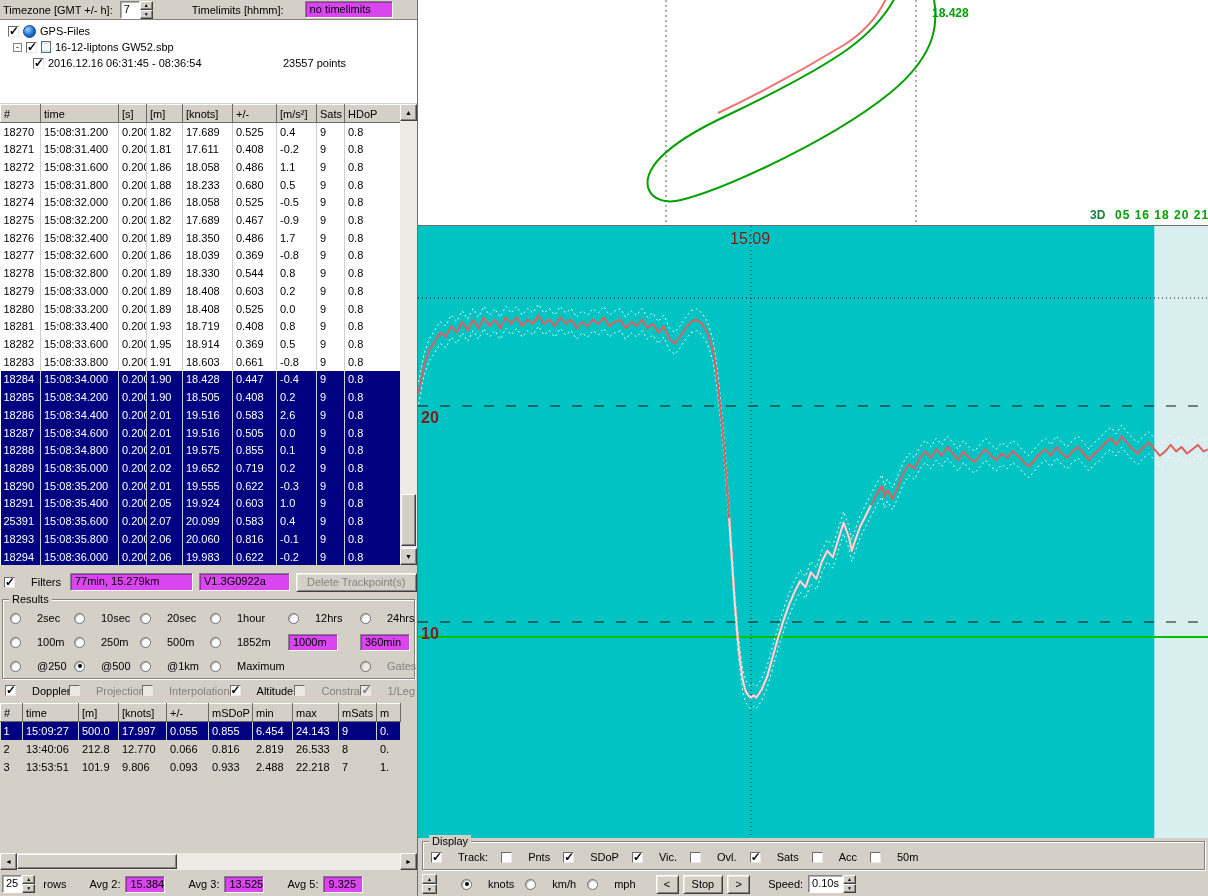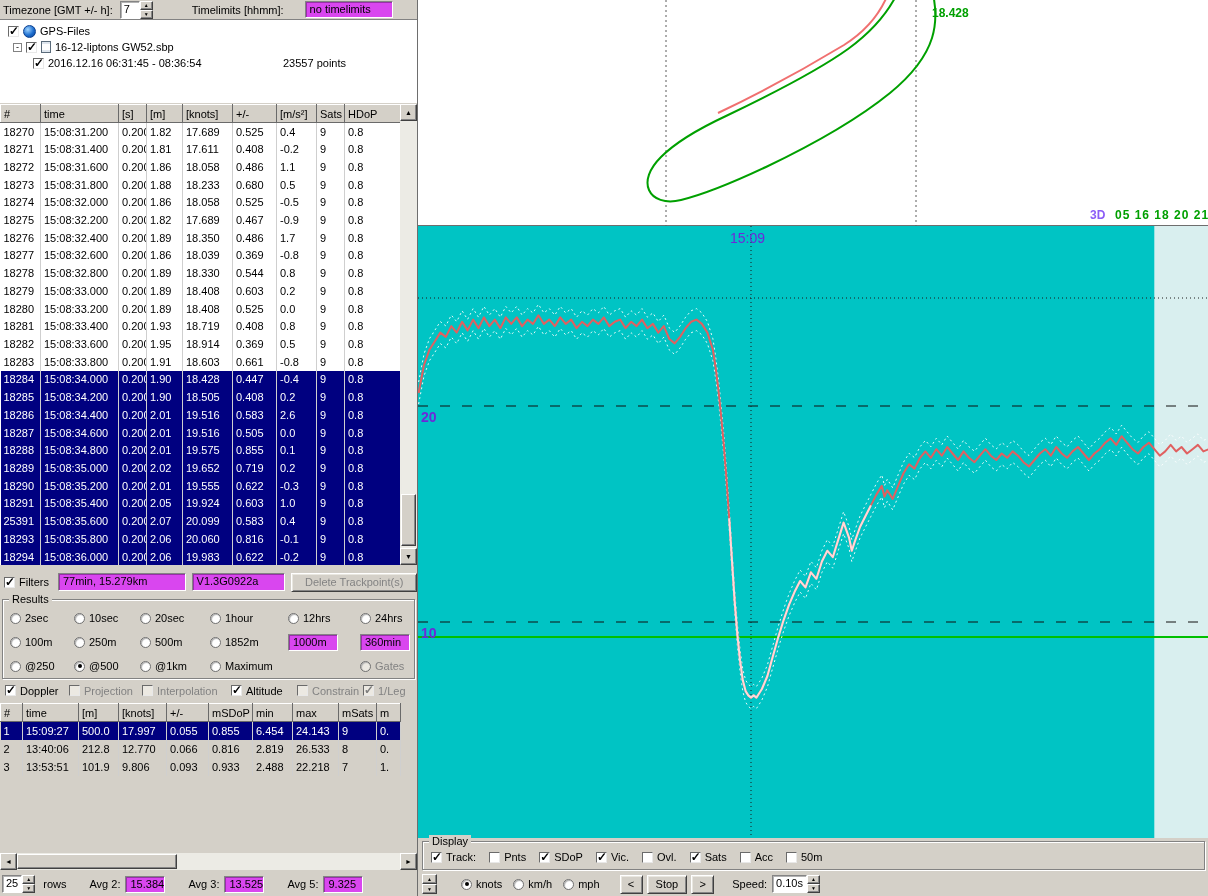--- a/index.html
+++ b/index.html
@@ -5,21 +5,21 @@
   *{margin:0;padding:0;box-sizing:border-box;}
   html,body{width:1208px;height:896px;overflow:hidden;background:#d4d0c8;
     font-family:"Liberation Sans",sans-serif;font-size:11px;color:#000;}
   .lbl{white-space:nowrap;}
   .txtfield{background:#d946ef;border:1px solid;border-color:#848484 #fff #fff #848484;
     box-shadow:inset 1px 1px 0 rgba(0,0,0,.3);padding:1px 4px;white-space:nowrap;overflow:hidden;display:inline-block;height:18px;}
   .btn{background:#d4d0c8;border:1px solid;border-color:#fff #404040 #404040 #fff;
     box-shadow:inset 1px 1px 0 #e9e7e0, inset -1px -1px 0 #868686;
     font:11px "Liberation Sans",sans-serif;padding:1px 8px;height:19px;cursor:default;}
   .btn:disabled,.btn.disabled{color:#838383;}
-  .opt{display:inline-flex;align-items:center;gap:4px;white-space:nowrap;}
+  .opt{display:inline-flex;align-items:center;gap:16px;white-space:nowrap;}
   .opt .lab{white-space:nowrap;}
   .opt.dis .lab{color:#828282;}
   .cb{width:11px;height:11px;background:#fff;border:1px solid;border-color:#6a6a6a #e8e8e8 #e8e8e8 #6a6a6a;
     position:relative;flex:none;display:inline-block;}
   .cb.on::after{content:"✓";position:absolute;left:0px;top:-3px;font-size:12px;font-weight:bold;color:#000;}
   .cb.disb{background:#ece9e2;}
   .cb.disb.on::after{color:#7d7d7d;}
   .radio{width:11px;height:11px;border-radius:50%;background:#fff;border:1px solid #707070;
     box-shadow:inset 1px 1px 1px #b0b0b0;position:relative;flex:none;display:inline-block;}
   .radio.on::after{content:"";position:absolute;left:2.5px;top:2.5px;width:4px;height:4px;border-radius:50%;background:#000;}
@@ -84,25 +84,25 @@
   .resultswrap{position:absolute;top:703px;left:0;width:400px;height:72px;background:#d4d0c8;}
   
   .statusbar{position:absolute;top:872px;left:0;width:417px;height:24px;display:flex;align-items:center;padding-left:2px;}
   .statusbar .rowslbl{margin-left:8px;}
   .statusbar .avgl{margin-left:23px;}
   .statusbar .avgv{width:40px;margin-left:5px;height:17px;}
   
   .map{position:absolute;top:0;left:0;width:791px;height:226px;background:#fff;border-bottom:1px solid #6e6e6e;}
   .maplabel{position:absolute;font-weight:bold;font-size:12px;white-space:nowrap;}
   .speedlab{left:514px;top:6px;color:#00a000;}
-  .mode3d{left:672px;top:208px;color:#8b5cf6;}
+  .mode3d{left:672px;top:208px;color:#15803d;}
   .speedlist{left:697px;top:208px;color:#00a000;letter-spacing:1px;}
   
   .chart{position:absolute;top:226px;left:0;width:791px;height:612px;}
-  .chartlabel{position:absolute;color:#6d28d9;font-size:14px;white-space:nowrap;}
+  .chartlabel{position:absolute;color:#7f1d1d;font-size:16px;white-space:nowrap;}
   .chartlabel.time{left:312px;top:4px;}
   .chartlabel.y20{left:3px;top:183px;font-weight:bold;}
   .chartlabel.y10{left:3px;top:399px;font-weight:bold;}
   
   .displaybar{position:absolute;top:838px;left:0;width:791px;height:58px;background:#d4d0c8;}
   .dispbox{position:absolute;top:3px;left:4px;right:4px;height:29px;}
   .dispchecks{display:flex;align-items:center;gap:13px;padding:9px 0 0 8px;}
   .controlrow{position:absolute;top:36px;left:4px;right:4px;height:20px;display:flex;align-items:center;}
   .vspin{display:inline-flex;flex-direction:column;width:15px;height:20px;margin-right:24px;}
   .vspin i{flex:1;font-style:normal;font-size:5px;line-height:5px;display:flex;align-items:center;justify-content:center;

